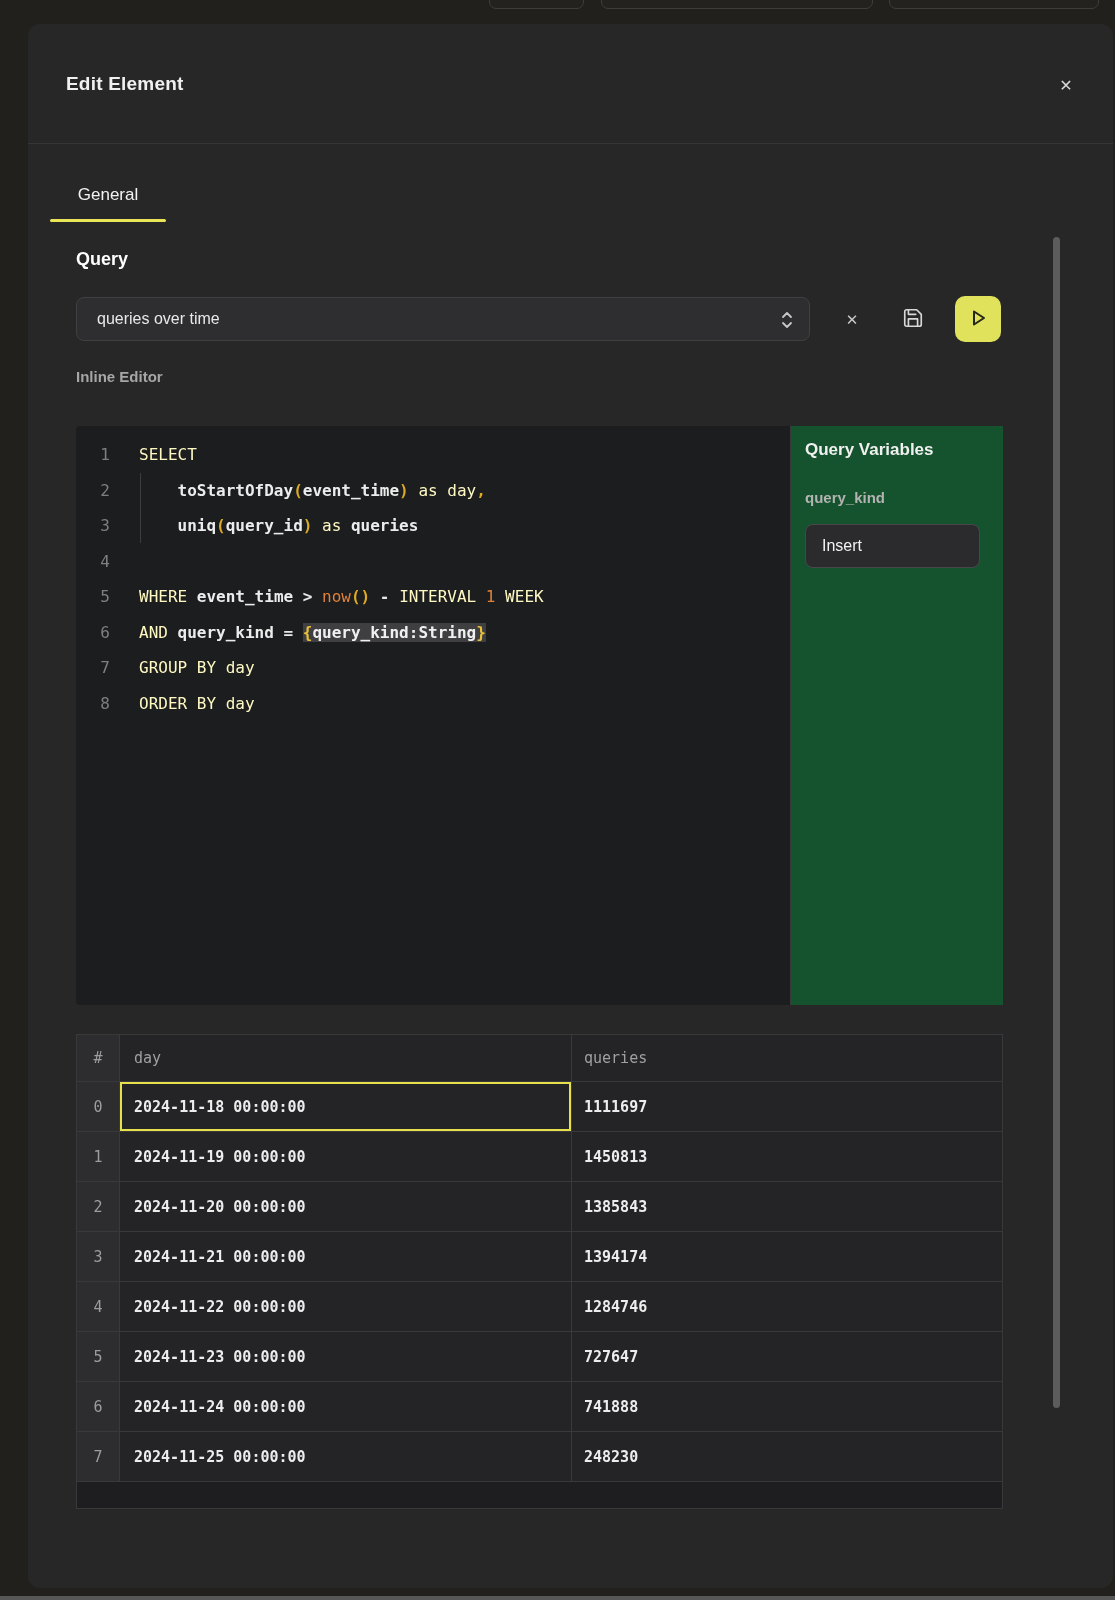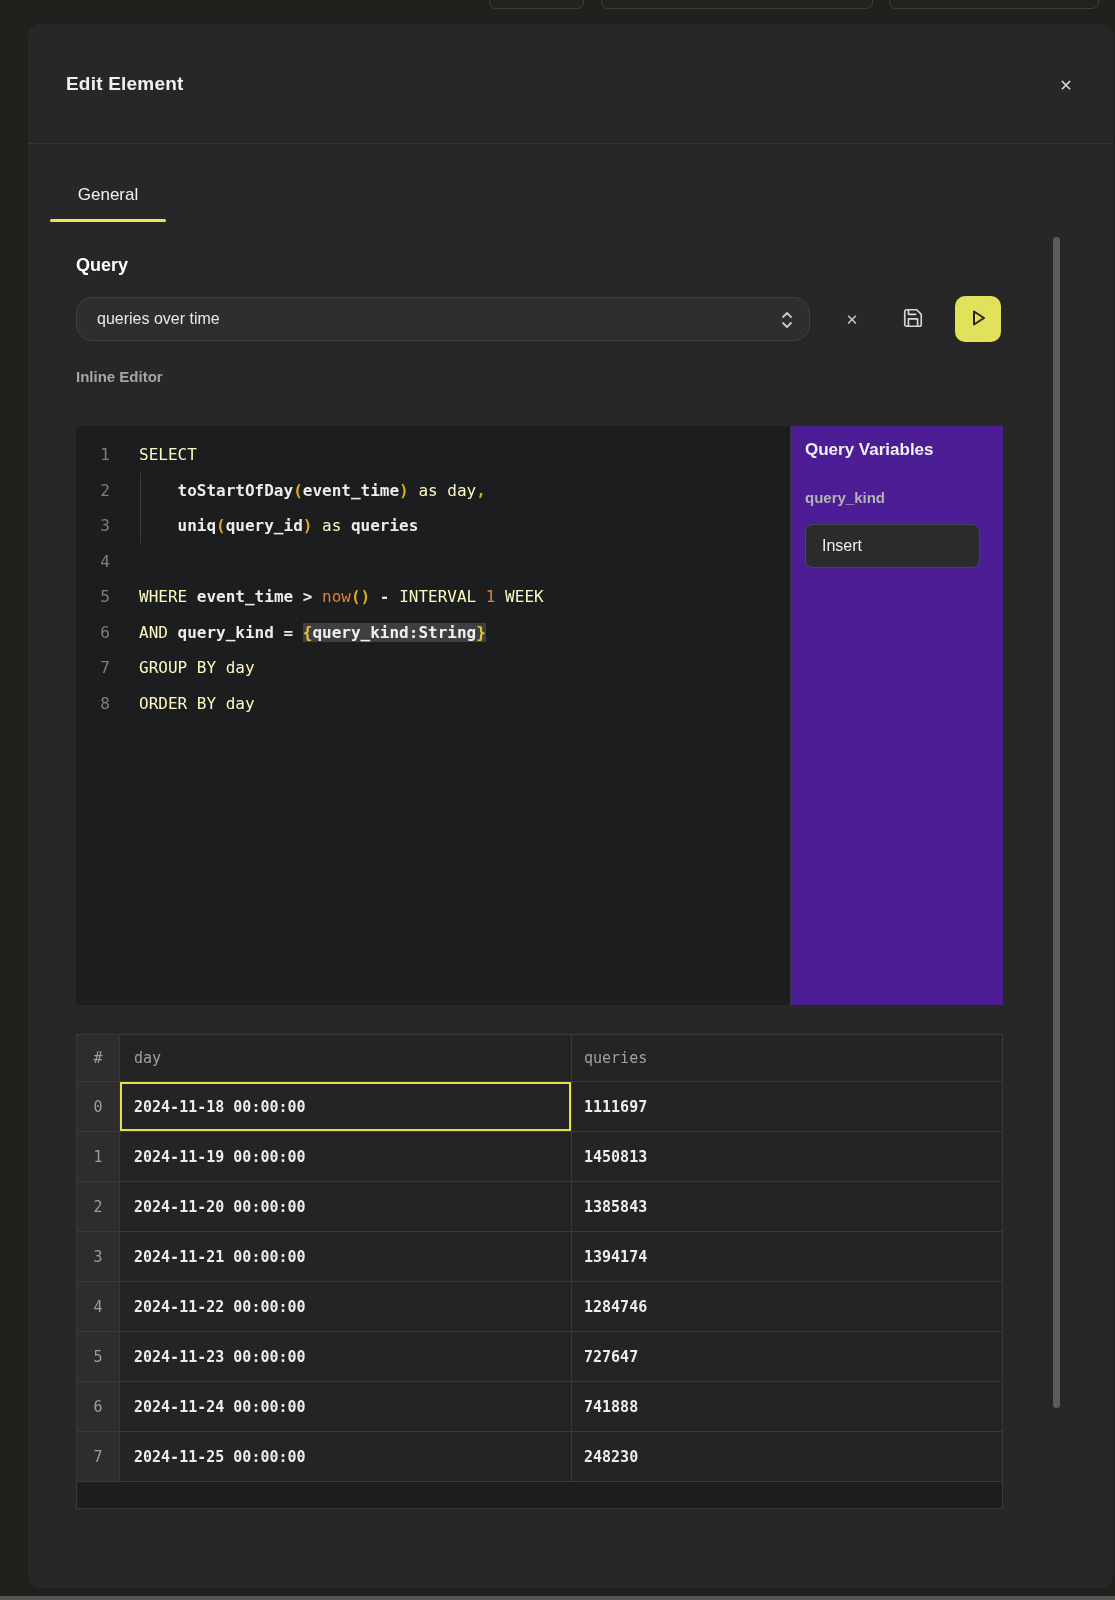--- a/index.html
+++ b/index.html
@@ -34,24 +34,24 @@
   
   .tabs{margin-top:24px;height:54px;position:relative;}
   .tab{
     position:absolute;left:22px;width:116px;height:54px;
     display:flex;align-items:center;justify-content:center;
     color:#f2f2f2;font-size:17px;font-weight:500;cursor:pointer;
   }
   .tab .underline{position:absolute;left:0;right:0;bottom:0;height:3px;background:#e9e556;border-radius:2px;}
 
   
-  .query-heading{position:absolute;left:48px;top:231px;font-size:18px;font-weight:700;color:#ffffff;}
+  .query-heading{position:absolute;left:48px;top:225px;font-size:18px;font-weight:700;color:#ffffff;}
   .query-select{
     position:absolute;left:48px;top:273px;width:734px;height:44px;box-sizing:border-box;
-    background:#2e2e30;border:1px solid #404042;border-radius:16px;
+    background:#2e2e30;border:1px solid #404042;border-radius:8px;
     display:flex;align-items:center;padding:0 40px 0 20px;cursor:pointer;
   }
   .query-select .value{color:#e8e8e8;font-size:16px;}
   .query-select .chevrons{position:absolute;right:16px;top:13px;}
   .icon-btn{position:absolute;background:none;border:none;padding:0;cursor:pointer;display:flex;align-items:center;justify-content:center;}
   .clear-btn{left:812px;top:284px;width:24px;height:24px;color:#c9c9c9;font-size:15px;}
   .save-btn{left:872px;top:282px;width:26px;height:26px;}
   .run-btn{
     position:absolute;left:927px;top:272px;width:46px;height:46px;
     background:#dfe25a;border:none;border-radius:10px;cursor:pointer;
@@ -75,21 +75,21 @@
   .tk-br{color:#dcab25;font-weight:700;}
   .tk-id{color:#ececec;font-weight:700;}
   .tk-str{color:#a4ab57;}
   .tk-num{color:#e0813c;}
   .tk-op{color:#e6e6e6;font-weight:700;}
   .tk-ws{color:#e6e6e6;}
   .tk-vb{color:#e9c03b;font-weight:700;background:#3f3f41;}
   .tk-vt{color:#f0f0f0;font-weight:700;background:#3f3f41;}
 
   .vars-panel{
-    width:213px;height:100%;box-sizing:border-box;background:#4c1d95;
+    width:213px;height:100%;box-sizing:border-box;background:#14532d;
     border-left:1px solid #39393b;position:relative;
   }
   .vars-heading{position:absolute;left:14px;top:14px;font-size:17px;font-weight:600;color:#f0f0f0;}
   .vars-name{position:absolute;left:14px;top:63px;font-size:15px;font-weight:600;color:#b3b3b3;}
   .insert-btn{
     position:absolute;left:14px;top:98px;width:175px;height:44px;box-sizing:border-box;
     background:#2b2b2d;border:1px solid #48484a;border-radius:8px;
     color:#f2f2f2;font-size:16px;text-align:left;padding-left:16px;cursor:pointer;
     font-family:"Liberation Sans", sans-serif;
   }

